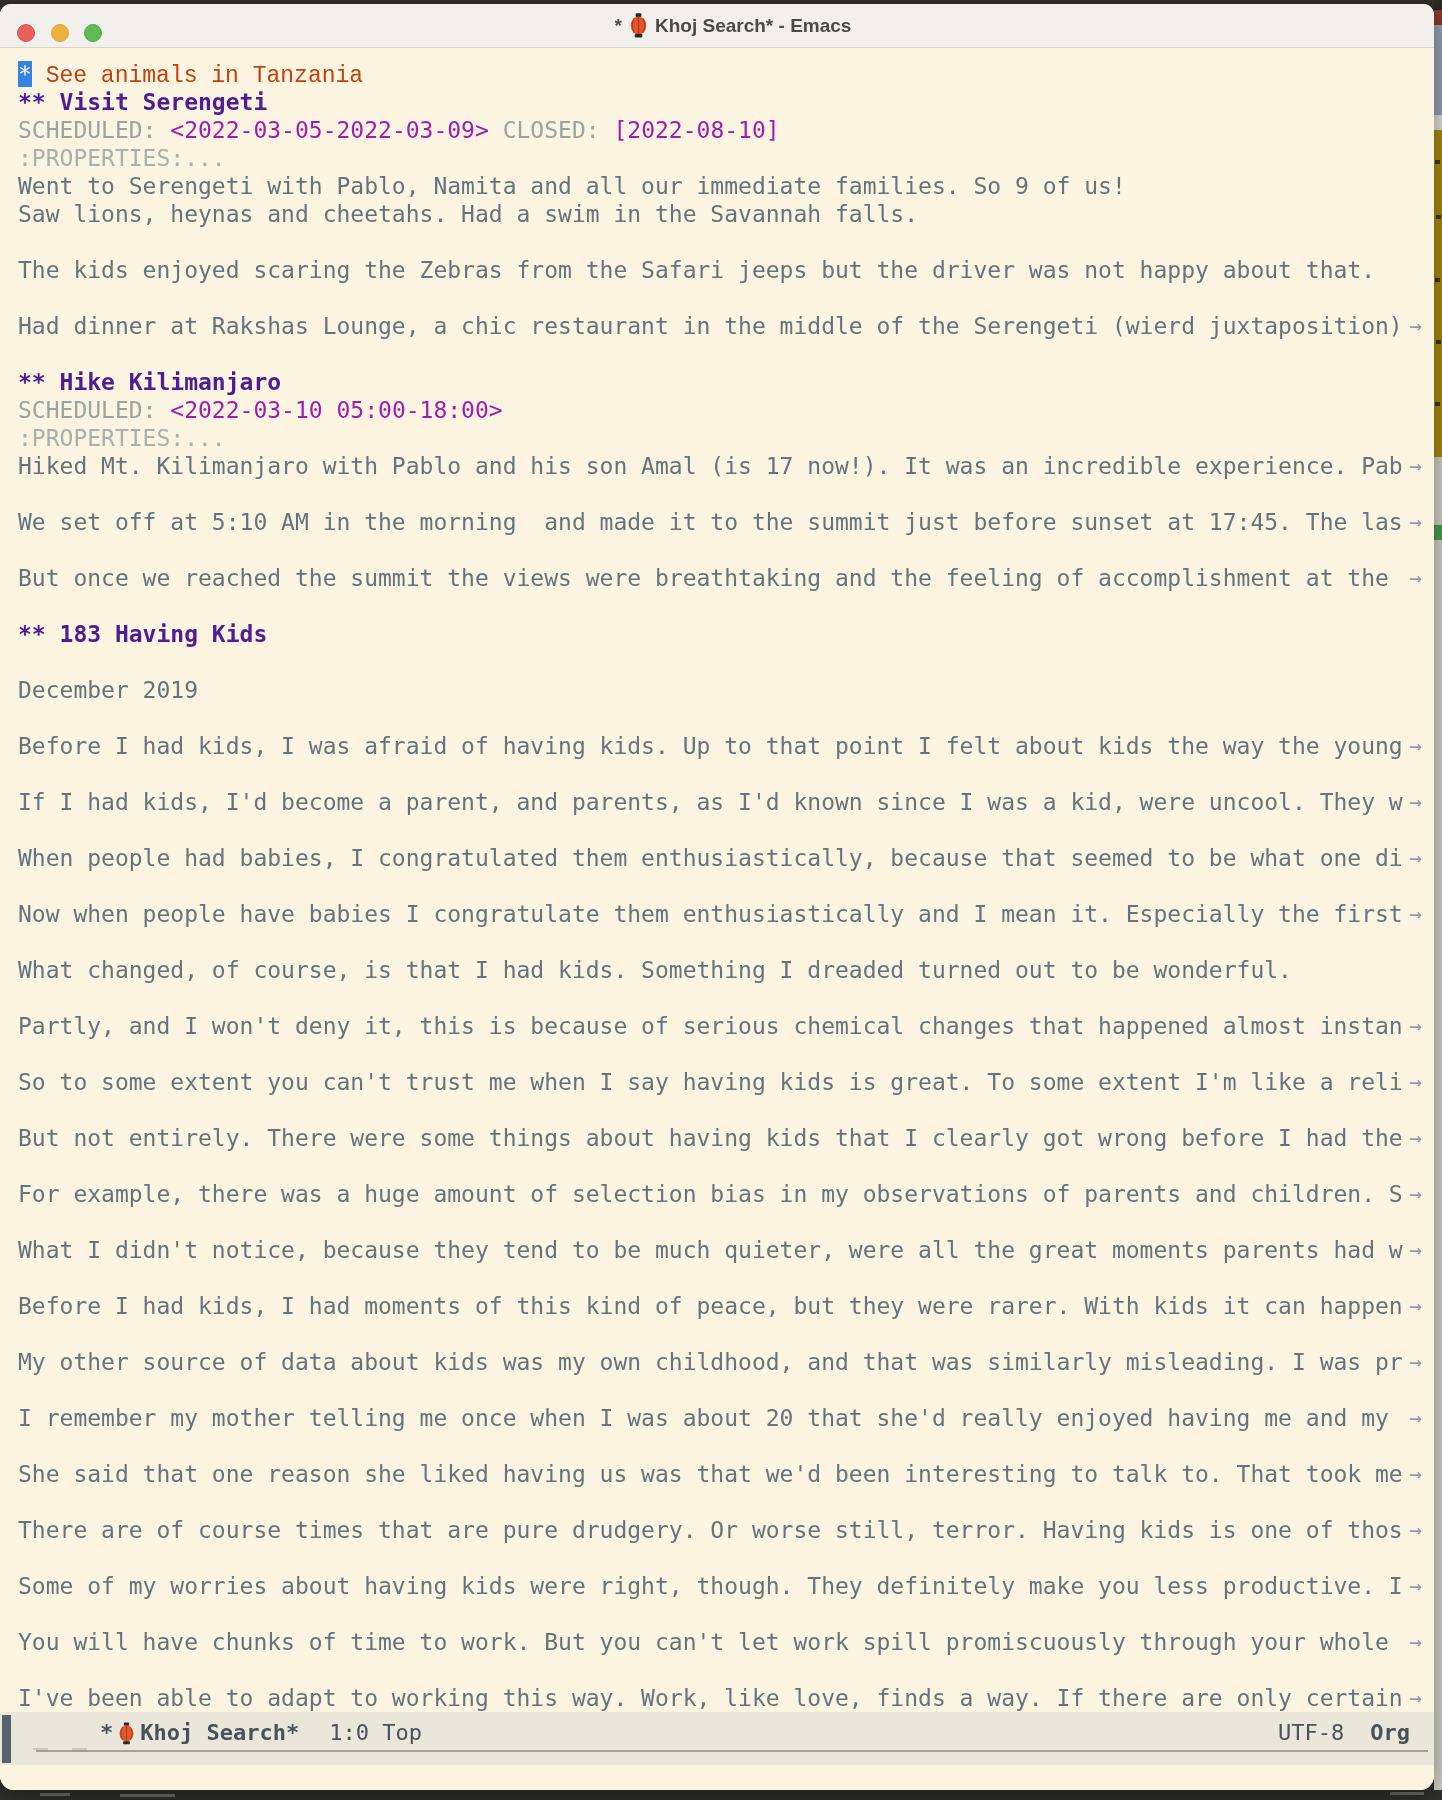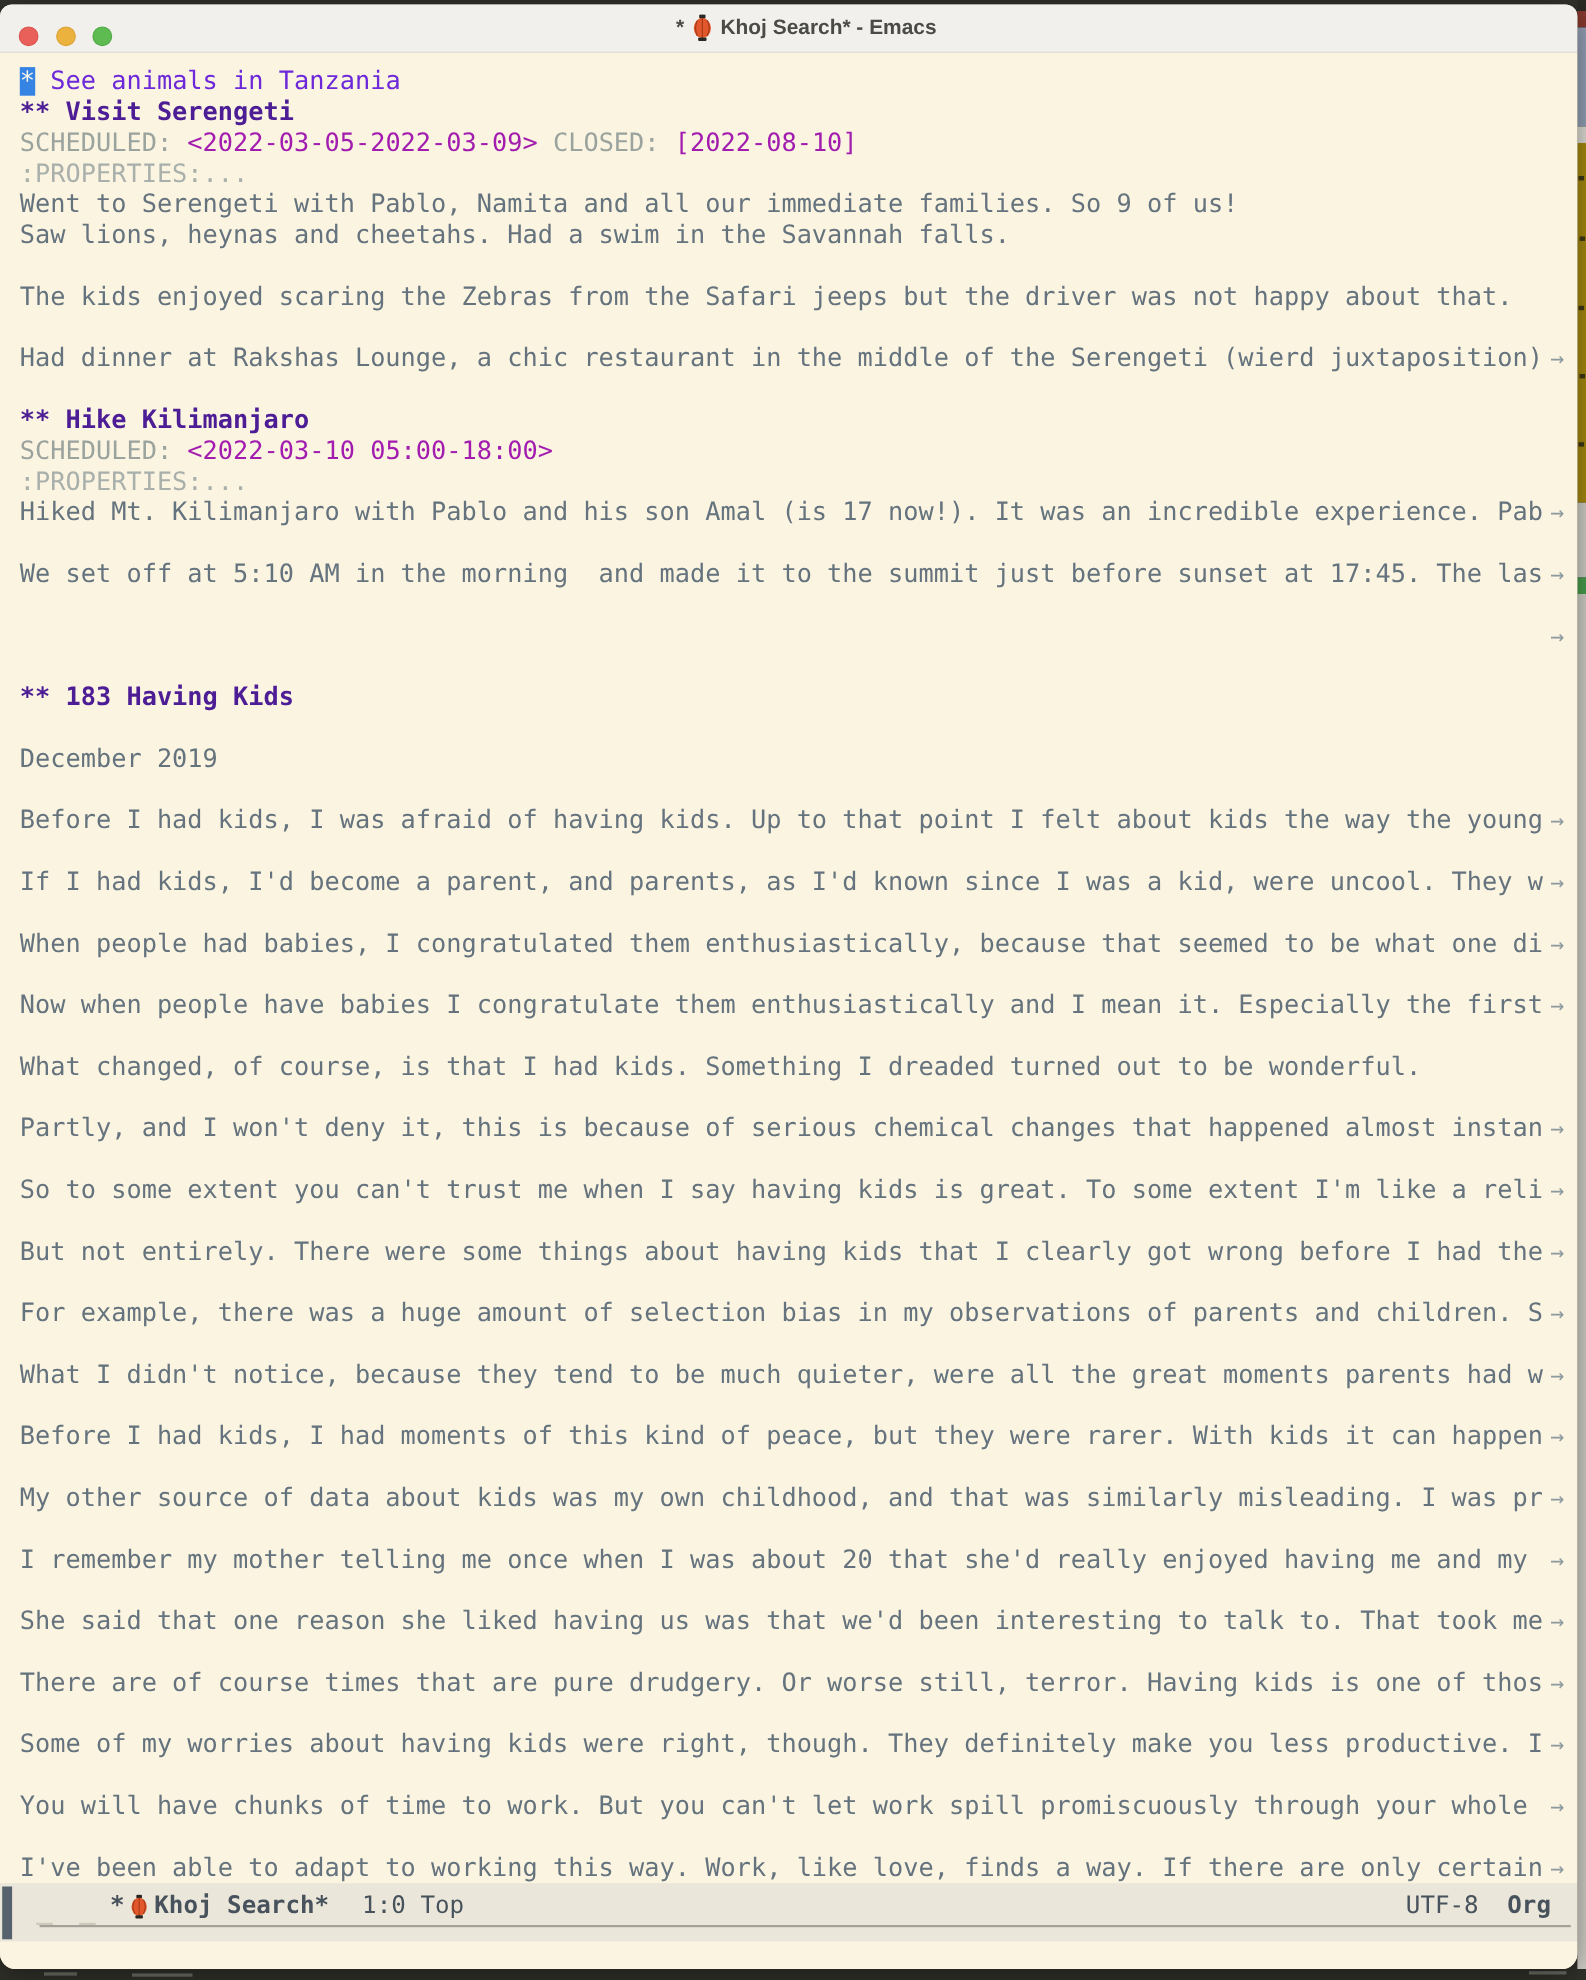--- a/index.html
+++ b/index.html
@@ -64,21 +64,21 @@
   .line {
     position: relative;
     height: 28px;
     line-height: 28px;
     padding-left: 18px;
     font-size: 23px;
     white-space: pre;
     overflow: hidden;
   }
   .seg-body   { color: #65737e; }
-  .seg-h1     { color: #6d28d9; }
+  .seg-h1     { color: #c2410c; font-family: Liberation Mono, monospace; }
   .seg-h2     { color: #4c1d95; font-weight: bold; }
   .seg-kw     { color: #9aa39e; font-weight: normal; }
   .seg-date   { color: #a21caf; }
   .seg-prop   { color: #a9b0ab; }
   .seg-cursor { background: #3584e4; color: #fdf8ea; }
   .wrap-arrow {
     position: absolute;
     right: 12px; top: 0;
     font-size: 21px;
     color: #8d9aa0;
@@ -173,21 +173,21 @@
         <div class="line"></div>
         <div class="line"><span class="seg-body">Had dinner at Rakshas Lounge, a chic restaurant in the middle of the Serengeti (wierd juxtaposition)</span><span class="wrap-arrow">→</span></div>
         <div class="line"></div>
         <div class="line"><span class="seg-h2">** Hike Kilimanjaro</span></div>
         <div class="line"><span class="seg-kw">SCHEDULED:</span><span class="seg-date"> &lt;2022-03-10 05:00-18:00&gt;</span></div>
         <div class="line"><span class="seg-prop">:PROPERTIES:...</span></div>
         <div class="line"><span class="seg-body">Hiked Mt. Kilimanjaro with Pablo and his son Amal (is 17 now!). It was an incredible experience. Pab</span><span class="wrap-arrow">→</span></div>
         <div class="line"></div>
         <div class="line"><span class="seg-body">We set off at 5:10 AM in the morning  and made it to the summit just before sunset at 17:45. The las</span><span class="wrap-arrow">→</span></div>
         <div class="line"></div>
-        <div class="line"><span class="wrap-arrow">→</span></div>
+        <div class="line"><span class="seg-body">But once we reached the summit the views were breathtaking and the feeling of accomplishment at the </span><span class="wrap-arrow">→</span></div>
         <div class="line"></div>
         <div class="line"><span class="seg-h2">** 183 Having Kids</span></div>
         <div class="line"></div>
         <div class="line"><span class="seg-body">December 2019</span></div>
         <div class="line"></div>
         <div class="line"><span class="seg-body">Before I had kids, I was afraid of having kids. Up to that point I felt about kids the way the young</span><span class="wrap-arrow">→</span></div>
         <div class="line"></div>
         <div class="line"><span class="seg-body">If I had kids, I'd become a parent, and parents, as I'd known since I was a kid, were uncool. They w</span><span class="wrap-arrow">→</span></div>
         <div class="line"></div>
         <div class="line"><span class="seg-body">When people had babies, I congratulated them enthusiastically, because that seemed to be what one di</span><span class="wrap-arrow">→</span></div>

